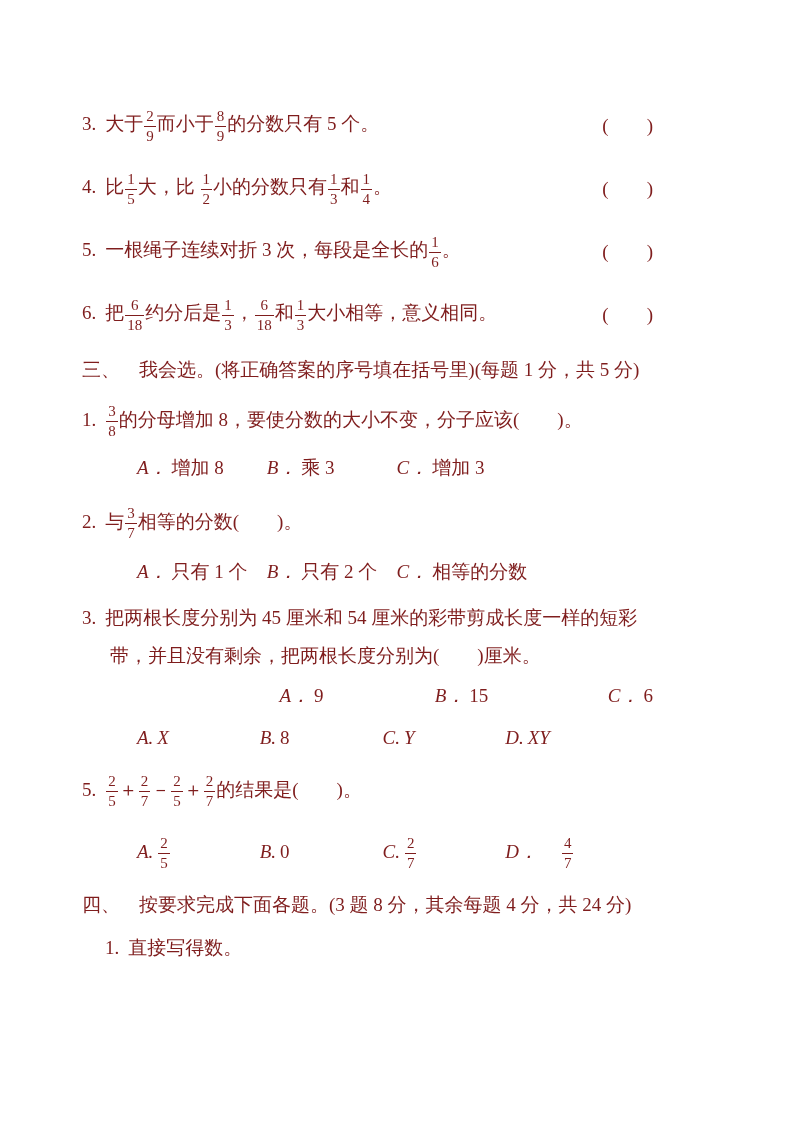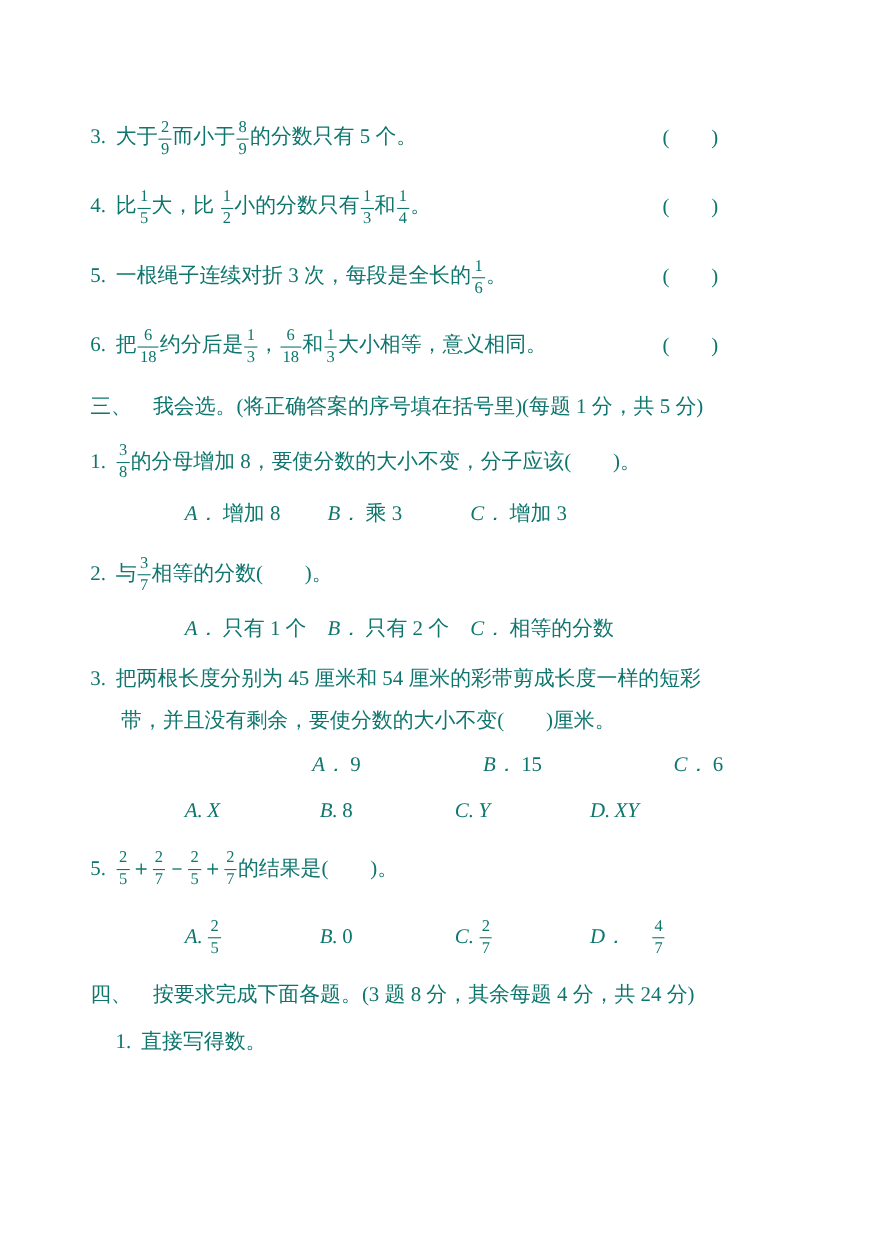--- a/index.html
+++ b/index.html
@@ -6,32 +6,32 @@
   .page {
     position:relative;
     width:793px; height:1122px;
     margin:0 auto;
     background:#ffffff;
     box-sizing:border-box;
     padding:102px 140px 0 82px;
     font-family:"Liberation Serif","DejaVu Serif",serif;
     font-size:19px;
     line-height:24px;
-    color:#0f766e;
+    color:#7f1d1d;
     overflow:hidden;
   }
   .q  { white-space:nowrap; }
   .tf-row {
     display:flex; align-items:center; justify-content:space-between;
     height:48px; margin-bottom:15px;
   }
   .qnum { margin-right:9px; }
   .tall { height:48px; line-height:48px; }
   .heading { line-height:24px; white-space:nowrap; }
-  .opts { margin-left:86px; line-height:24px; white-space:nowrap; }
+  .opts { margin-left:55px; line-height:24px; white-space:nowrap; }
   .opts .opt { display:inline-block; }
   .opts-3 .opt { width:125px; }
   .opts-w .opt { width:160px; }
   .opts-4 .opt { width:118px; }
   .opts.tallopts { height:48px; line-height:48px; }
   .ol { font-style:italic; margin-right:4px; }
   .ov i { font-style:italic; }
   .frac {
     display:inline-flex; flex-direction:column; align-items:center;
     font-size:15px; line-height:1.12;
@@ -117,21 +117,21 @@
           <span class="fn">3</span>
           <span class="fd">7</span>
         </span>相等的分数(　　)。</span></div>
   <div class="opts opts-3" style="margin-top:14px;">
     <span class="opt"><span class="ol">A．</span><span class="ov">只有 1 个</span></span>
     <span class="opt"><span class="ol">B．</span><span class="ov">只有 2 个</span></span>
     <span class="opt"><span class="ol">C．</span><span class="ov">相等的分数</span></span>
   </div>
 
   <div class="q" style="margin-top:22px;"><span class="qnum">3.</span><span class="qbody">把两根长度分别为 45 厘米和 54 厘米的彩带剪成长度一样的短彩</span></div>
-  <div class="q cont-line" style="margin-top:14px;"><span class="qbody">带，并且没有剩余，要使分数的大小不变(　　)厘米。</span></div>
+  <div class="q cont-line" style="margin-top:14px;"><span class="qbody">带，并且没有剩余，把两根长度分别为(　　)厘米。</span></div>
   <div class="opts opts-w" style="margin-top:16px;text-align:right;">
     <span class="opt"><span class="ol">A．</span><span class="ov">9</span></span>
     <span class="opt"><span class="ol">B．</span><span class="ov">15</span></span>
     <span class="opt"><span class="ol">C．</span><span class="ov">6</span></span>
   </div>
 
   <div class="opts opts-4" style="margin-top:18px;font-family:Liberation Serif, serif;">
     <span class="opt"><span class="ol">A.</span><span class="ov"><i>X</i></span></span>
     <span class="opt"><span class="ol">B.</span><span class="ov">8</span></span>
     <span class="opt"><span class="ol">C.</span><span class="ov"><i>Y</i></span></span>

